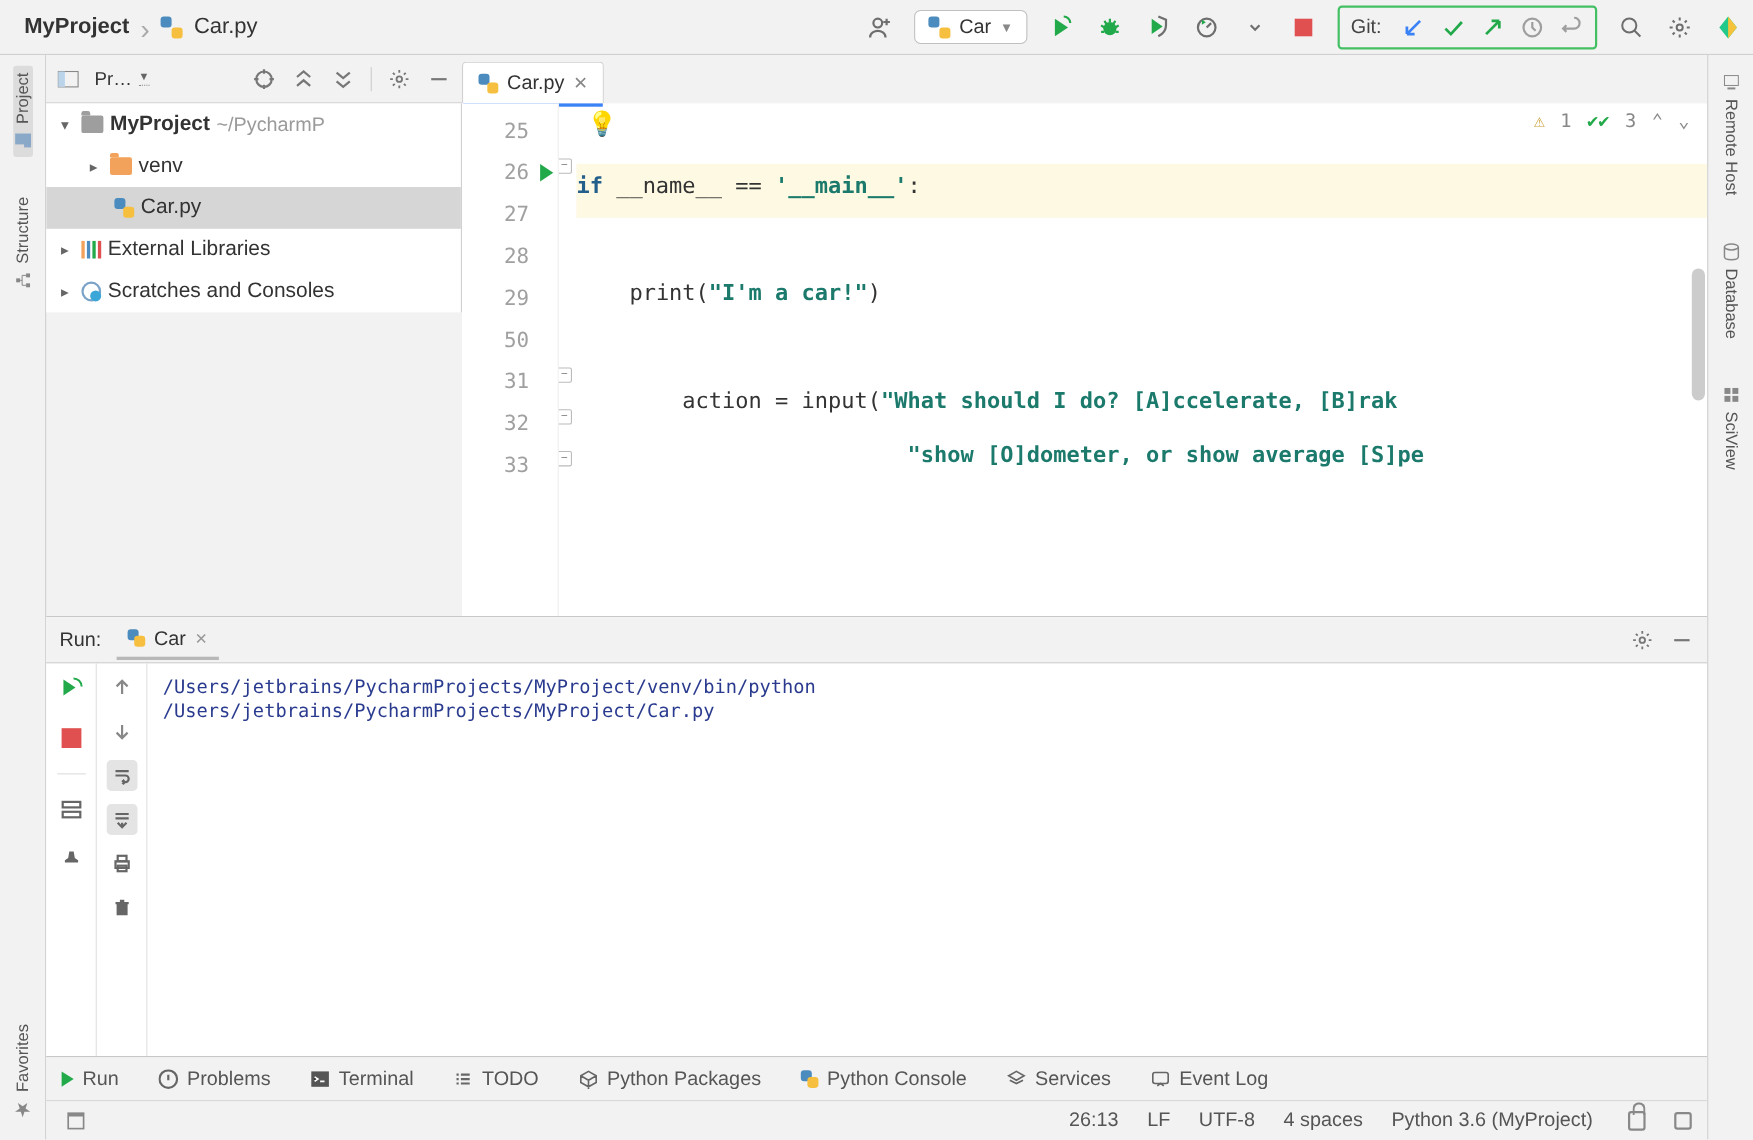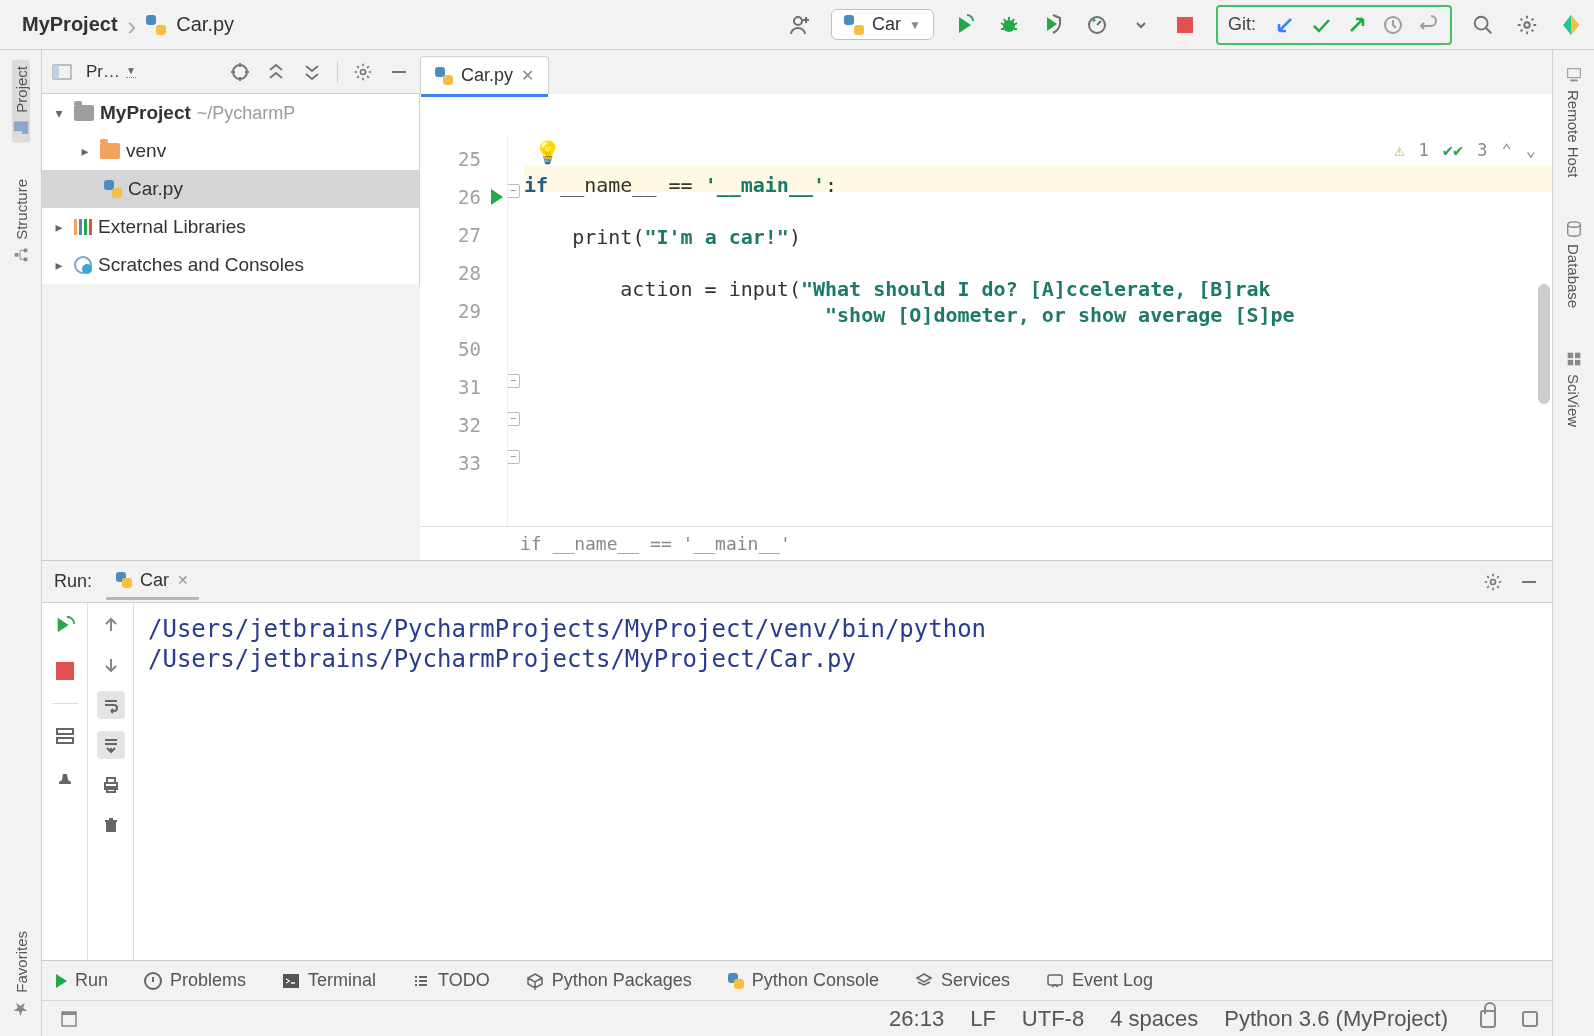--- a/index.html
+++ b/index.html
@@ -134,26 +134,26 @@
 .edtab {
   display:flex; align-items:center; gap:8px;
   padding:8px 14px; background:#fff; border:1px solid #d0d0d0; border-bottom:none;
   border-top-left-radius:4px; border-top-right-radius:4px;
   font-size:18px;
   position:relative;
 }
 .edtab::after{content:"";position:absolute;left:0;right:0;bottom:-3px;height:3px;background:#3b82f6;}
 .edtab .close{color:#888;font-size:16px;cursor:pointer;}
 
-.editor-body { flex:1; display:flex; min-height:0; position:relative;margin-top:40px;}
+.editor-body { flex:1; display:flex; min-height:0; position:relative;}
 .gutter { width:88px; background:#fff; color:#a0a0a0; text-align:right; padding:6px 26px 6px 0; font-size:19px; border-right:1px solid #eee;}
 .gutter .ln { height:38px; line-height:38px; position:relative;}
 .gutter .run-tri{position:absolute; right:-22px; top:11px; width:0;height:0;border-left:12px solid #22a94a;border-top:8px solid transparent;border-bottom:8px solid transparent;}
 .code { flex:1; padding:6px 0 6px 16px; font-size:20px; overflow:hidden; position:relative;}
-.code-line { height:26px; line-height:38px; white-space:pre; }
+.code-line { height:49px; line-height:38px; white-space:pre; }
 .code-line.hl { background:#fdf9e3; }
 .kw { color:#225f8a; font-weight:600;}
 .str { color:#1b7a6b; font-weight:600;}
 .bulb { position:absolute; left:26px; top:6px; color:#f5b300; font-size:22px;}
 .fold { position:absolute; left:-2px; width:14px; height:14px; border:1px solid #bbb; background:#fff; color:#888; font-size:10px; line-height:12px; text-align:center; border-radius:2px;}
 .fold.l1{top:50px;} .fold.l31{top:240px;} .fold.l32{top:278px;} .fold.l33{top:316px;}
 .insp-badges{position:absolute; top:6px; right:16px; display:flex; gap:14px; align-items:center; font-size:17px; color:#888;}
 .insp-badges .warn{color:#caa23a;}
 .insp-badges .ok{color:#22a94a;}
 .insp-badges .chev{cursor:pointer;}
@@ -166,31 +166,31 @@
 .run-header{height:42px;background:#f2f2f2;border-bottom:1px solid #d0d0d0;display:flex;align-items:center;padding:0 12px;gap:14px;font-size:18px;}
 .run-header .tab{display:flex;align-items:center;gap:8px;padding:6px 10px;border-bottom:3px solid #b8b8b8;}
 .run-header .tab .close{color:#999;font-size:14px;cursor:pointer;}
 .run-header .hspace{flex:1;}
 .run-body{flex:1;display:flex;min-height:0;}
 .run-tools-col{width:46px;border-right:1px solid #e0e0e0;display:flex;flex-direction:column;align-items:center;padding:8px 0;gap:18px;}
 .run-tools-col2{width:46px;border-right:1px solid #e0e0e0;display:flex;flex-direction:column;align-items:center;padding:8px 0;gap:12px;}
 .rt-btn{width:28px;height:28px;display:flex;align-items:center;justify-content:center;color:#666;cursor:pointer;border-radius:4px;}
 .rt-btn.box{background:#e4e4e4;}
 .rt-stop{width:18px;height:18px;background:#e05050;}
-.console{flex:1;padding:10px 14px;font-size:24px;overflow:auto;}
+.console{flex:1;padding:10px 14px;font-size:17px;overflow:auto;}
 .console .path{color:#2a3b8f;}
 .console .line{margin:2px 0;}
 
 
 .bottombar{height:40px;background:#f2f2f2;border-top:1px solid #c8c8c8;display:flex;align-items:center;padding:0 14px;gap:36px;font-size:18px;color:#555;}
 .bottombar .item{display:flex;align-items:center;gap:8px;cursor:pointer;}
 .bottombar .run-tri{width:0;height:0;border-left:11px solid #22a94a;border-top:7px solid transparent;border-bottom:7px solid transparent;}
 
 
-.statusbar{height:36px;background:#f2f2f2;border-top:1px solid #d8d8d8;display:flex;align-items:center;justify-content:flex-end;padding:0 14px;gap:26px;font-size:22px;color:#555;}
+.statusbar{height:36px;background:#f2f2f2;border-top:1px solid #d8d8d8;display:flex;align-items:center;justify-content:flex-end;padding:0 14px;gap:26px;font-size:18px;color:#555;}
 .statusbar .left{margin-right:auto;margin-left:4px;display:flex;align-items:center;}
 .lock{width:16px;height:18px;border:2px solid #888;border-radius:3px;position:relative;display:inline-block;margin-left:6px;}
 .lock::before{content:"";position:absolute;top:-10px;left:2px;width:8px;height:10px;border:2px solid #888;border-bottom:none;border-radius:6px 6px 0 0;}
 .pman{width:16px;height:16px;border:2px solid #888;border-radius:3px;display:inline-block;}
 </style>
 </head>
 <body>
 
 <div class="topbar">
   <div class="breadcrumb">
@@ -450,23 +450,20 @@
             <div class="code-line"></div>
             <div class="code-line hl"><span class="kw">if </span><span>__name__</span><span> == </span><span class="str">'__main__'</span><span>:</span></div>
             <div class="code-line"></div>
             <div class="code-line"><span>    </span><span>print(</span><span class="str">"I'm a car!"</span><span>)</span></div>
             <div class="code-line"></div>
             <div class="code-line"><span>        </span><span>action = input(</span><span class="str">"What should I do? [A]ccelerate, [B]rak</span></div>
             <div class="code-line"><span>                         </span><span class="str">"show [O]dometer, or show average [S]pe</span></div>
           </div>
         </div>
 
-        <div class="breadcrumb-bar mono">
-          <span>if __name__ == '__main__'</span>
-        </div>
       </div>
     </div>
 
     <div class="run-panel">
       <div class="run-header">
         <span>Run:</span>
         <div class="tab">
           <span class="py-icon" style="width:16px;height:16px;"></span>
           <span>Car</span>
           <span class="close">✕</span>

